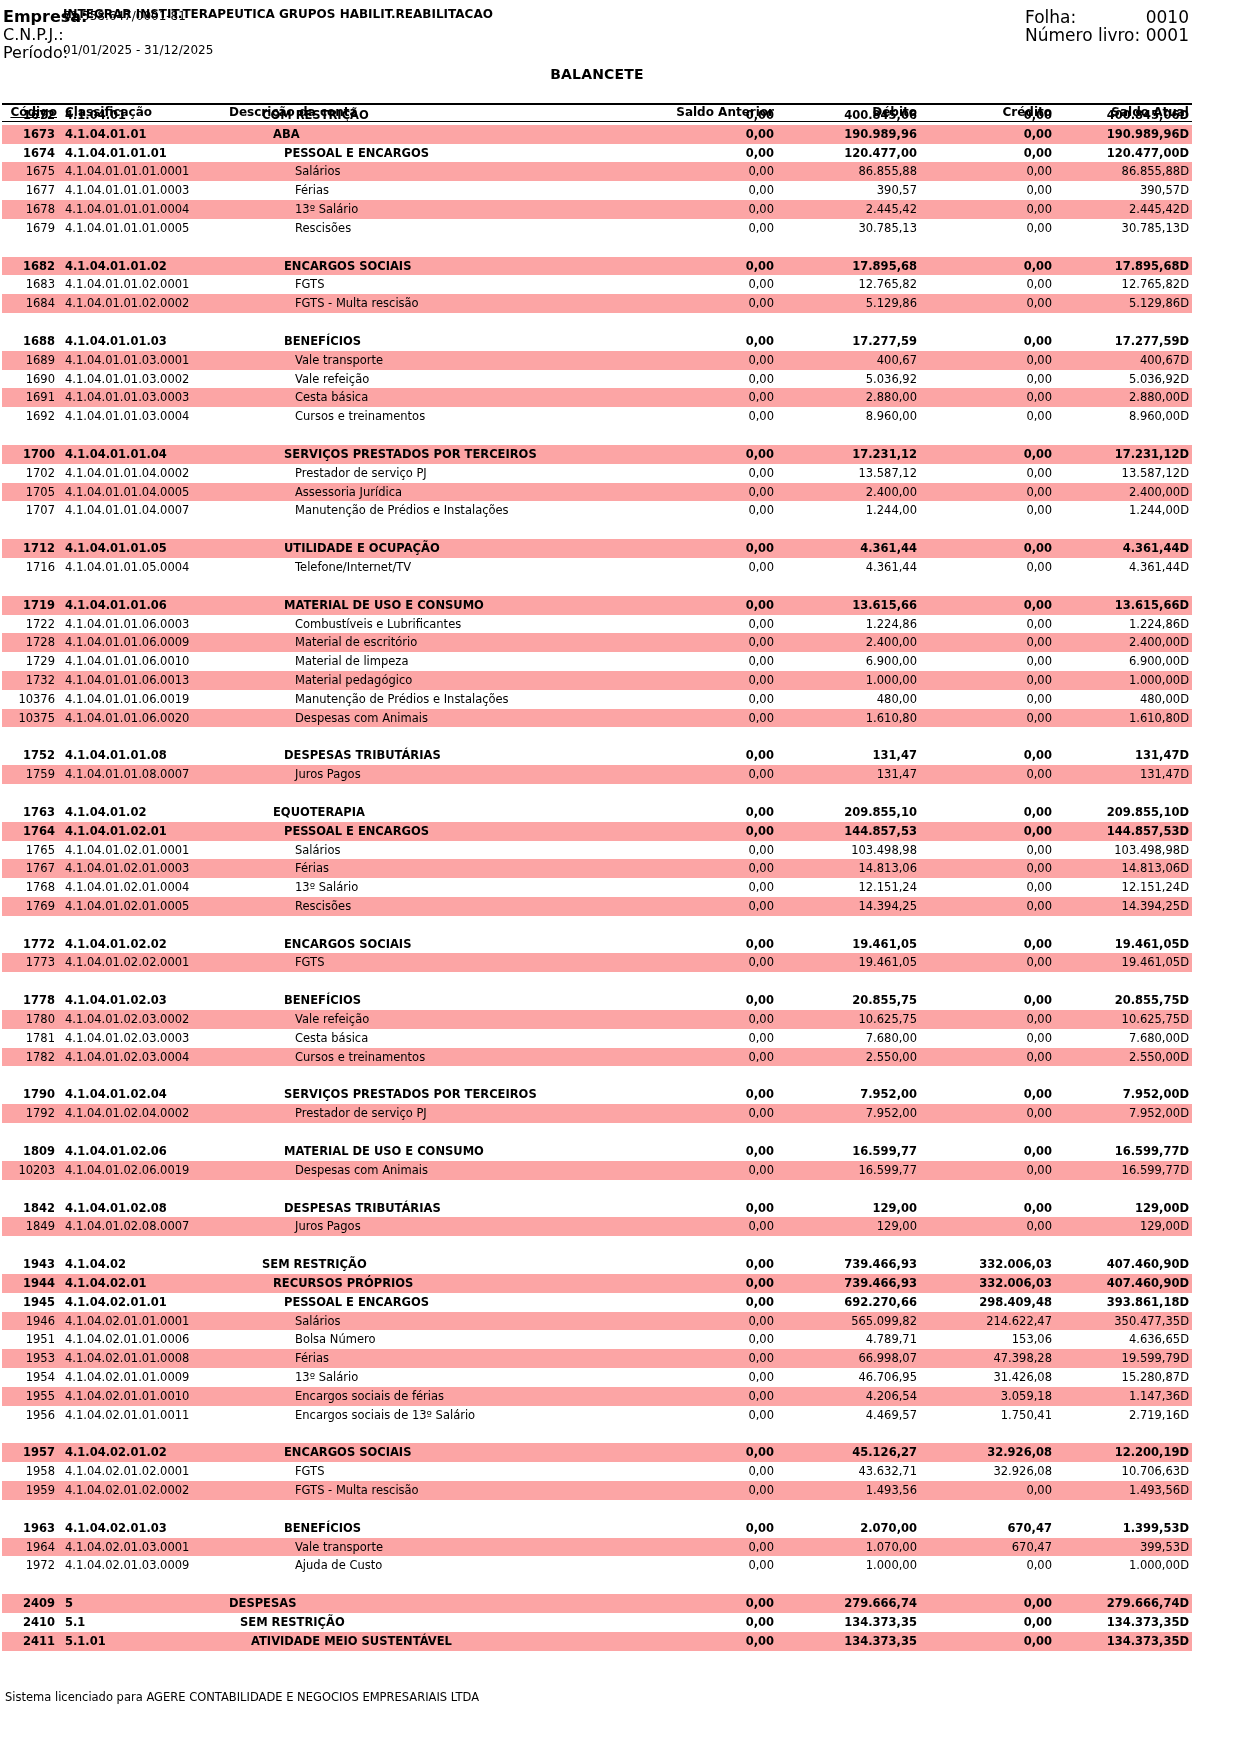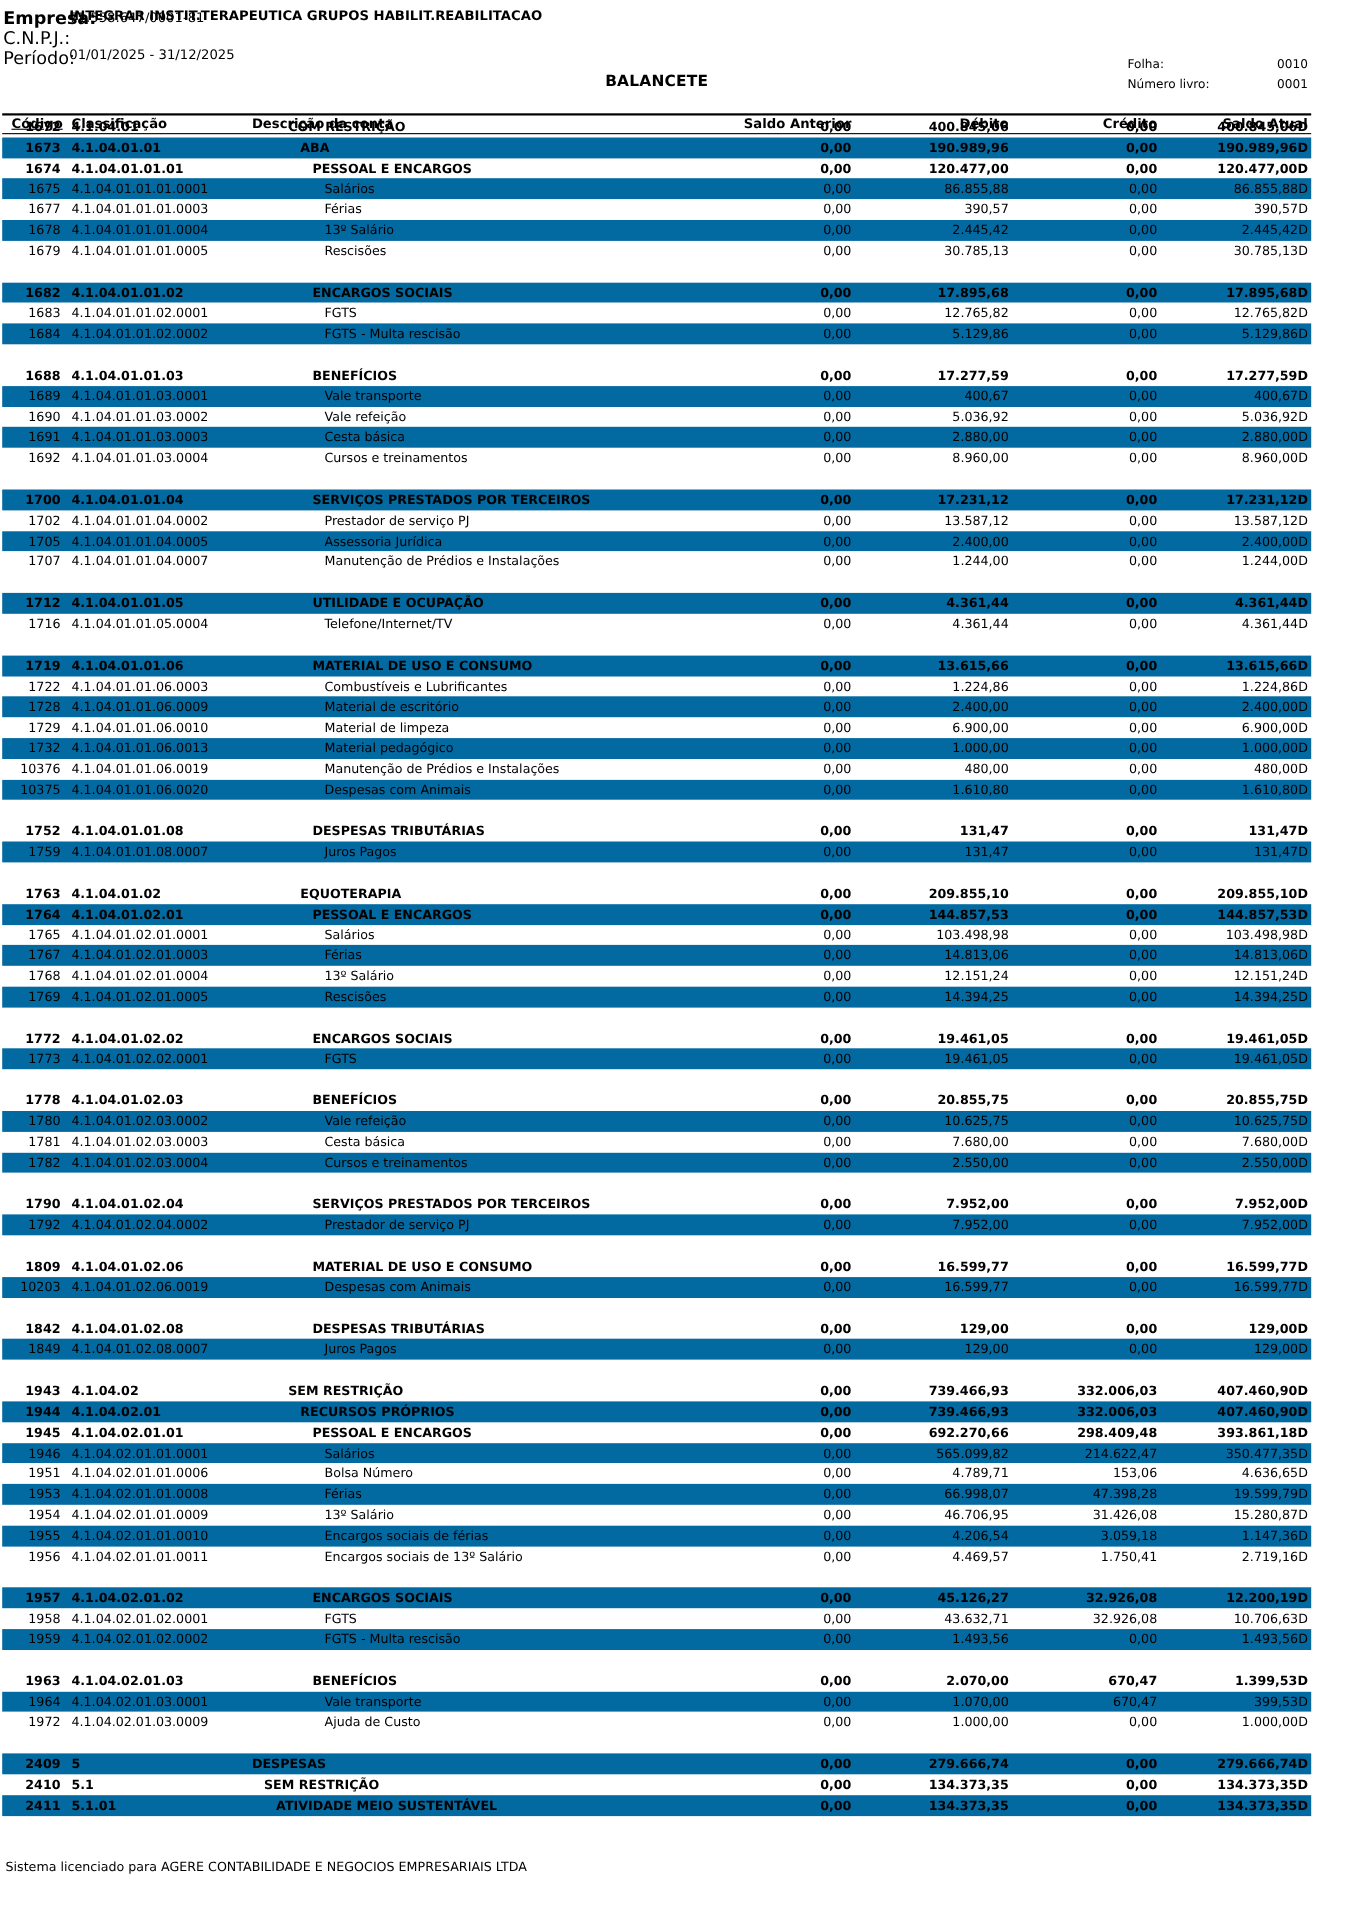--- a/index.html
+++ b/index.html
@@ -8,21 +8,21 @@
     font-family:"DejaVu Sans","Liberation Sans",sans-serif;
     position:relative; overflow:hidden;
   }
   .report { position:absolute; left:2px; top:0; width:1190px; }
 
   
   .info-label  { position:absolute; left:1px;  font-size:16px; white-space:nowrap; }
   .info-value  { position:absolute; left:61px; font-size:12px; white-space:nowrap; }
   .bold { font-weight:bold; }
   .right-pair { position:absolute; left:1023px; width:164px; display:flex;
-                justify-content:space-between; font-size:11px; white-space:nowrap;margin-top:45px; }
+                justify-content:space-between; font-size:17px; white-space:nowrap; }
 
   .doc-title { position:absolute; top:66px; left:0; width:1190px; text-align:center;
                font-size:14px; font-weight:bold; letter-spacing:0.2px; }
 
   
   .rule-thick { position:absolute; top:103px; left:0; width:1190px; height:2px; background:#000; }
   .rule-thin  { position:absolute; top:121px; left:0; width:1190px; height:1px; background:#000; }
 
   
   .thead { position:absolute; top:104px; left:0; width:1190px; height:17px;
@@ -41,21 +41,21 @@
   .c-prev { left:622px;  width:150px; text-align:right; }
   .c-deb  { left:777px;  width:138px; text-align:right; }
   .c-cred { left:917px;  width:133px; text-align:right; }
   .c-atu  { left:1052px; width:135px; text-align:right; }
 
   .thead .cell { line-height:17px; }
   .thead .c-code { text-align:right; padding-left:2px;text-decoration:underline; }
 
   .page-footer { position:absolute; top:1690px; left:3px; font-size:11.5px; white-space:nowrap; }
 </style>
-<style>.row.striped{background:#0369a1;}</style></head>
+<style>.row.striped{background:#fca5a5;}</style></head>
 <body>
 
 <div class="report">
 
   <span class="info-label bold" style="top:7px">Empresa:</span>
   <span class="info-value bold" style="top:7px">INTEGRAR INSTIT.TERAPEUTICA GRUPOS HABILIT.REABILITACAO</span>
 
   <span class="info-label" style="top:25px">C.N.P.J.:</span>
   <span class="info-value" style="top:9px">71.558.647/0001-81</span>
 

